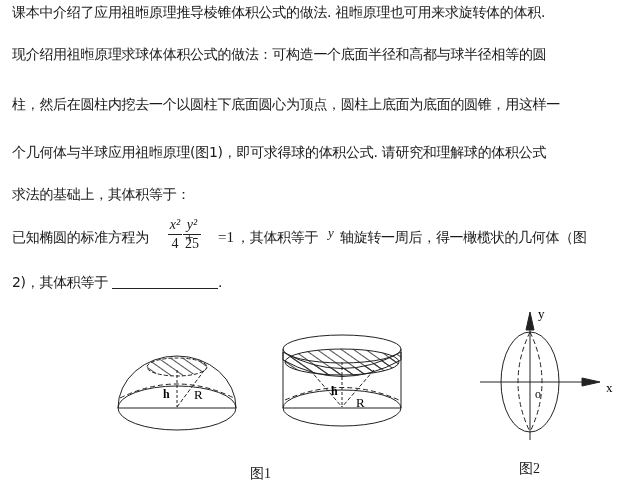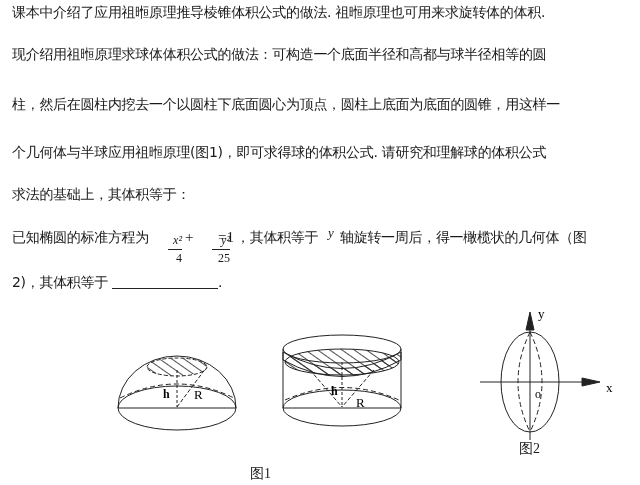--- a/index.html
+++ b/index.html
@@ -1,20 +1,20 @@
 <!DOCTYPE html>
 <html><head>
 <meta charset="utf-8">
 <style>
   html, body { margin:0; padding:0; background:#ffffff; }
   body { width:640px; height:485px; position:relative; overflow:hidden;
          font-family:"DejaVu Sans", "Liberation Sans", sans-serif; color:#1a1a1a; }
   .line { position:absolute; left:12px; font-size:14px; white-space:nowrap; letter-spacing:-0.3px; }
   .math { font-family:"Liberation Serif", "DejaVu Serif", serif; }
-  .frac { position:absolute; font-family:"Liberation Serif", serif; font-size:12px; text-align:right;margin-top:16px; }
+  .frac { position:absolute; font-family:"Liberation Serif", serif; font-size:14px; text-align:center; }
   .frac .num { display:block; font-style:italic; }
   .frac .bar { display:block; border-top:1px solid #222; margin:1px 0; }
   .frac .den { display:block; }
   .blank { display:inline-block; width:106px; border-bottom:1px solid #222; height:14px; vertical-align:-2px; margin-left:4px; }
   .cap { position:absolute; font-family:"Liberation Serif", serif; font-size:14px; }
   svg text { font-family:"Liberation Serif", serif; }
 </style>
 </head>
 <body>
 
@@ -24,21 +24,21 @@
 <div class="line" style="top:144px;">个几何体与半球应用祖暅原理(图1)，即可求得球的体积公式. 请研究和理解球的体积公式</div>
 <div class="line" style="top:186px;">求法的基础上，其体积等于：</div>
 
 <div class="line" style="top:229px;">已知椭圆的标准方程为</div>
 <div class="frac" style="left:168px; top:217px; width:14px;">
   <span class="num">x²</span>
   <span class="bar"></span>
   <span class="den">4</span>
 </div>
 <span class="math" style="position:absolute; left:185px; top:229px; font-size:15px;">+</span>
-<div class="frac" style="left:212px; top:217px; width:18px;">
+<div class="frac" style="left:183px; top:217px; width:18px;">
   <span class="num">y²</span>
   <span class="bar"></span>
   <span class="den">25</span>
 </div>
 <span class="math" style="position:absolute; left:218px; top:229px; font-size:15px;">=1</span>
 <span class="line" style="left:236px; top:229px;">，其体积等于</span>
 <span class="math" style="position:absolute; left:328px; top:225px; font-size:13px; font-style:italic;">y</span>
 <span class="line" style="left:340px; top:229px;">轴旋转一周后，得一橄榄状的几何体（图</span>
 
 <div class="line" style="top:274px;">
@@ -88,13 +88,13 @@
     <ellipse cx="530" cy="382" rx="29" ry="50"></ellipse>
     <path d="M530 332 Q506 382 530 432" stroke-dasharray="5,3"></path>
     <path d="M530 332 Q554 382 530 432" stroke-dasharray="5,3"></path>
   </g>
   <text x="538" y="318" font-size="13">y</text>
   <text x="606" y="392" font-size="13">x</text>
   <text x="535" y="398" font-size="12">o</text>
 </svg>
 
 <div class="cap" style="left:250px; top:465px;">图1</div>
-<div class="cap" style="left:519px; top:440px;">图2</div>
+<div class="cap" style="left:519px; top:460px;">图2</div>
 
 </body></html>

